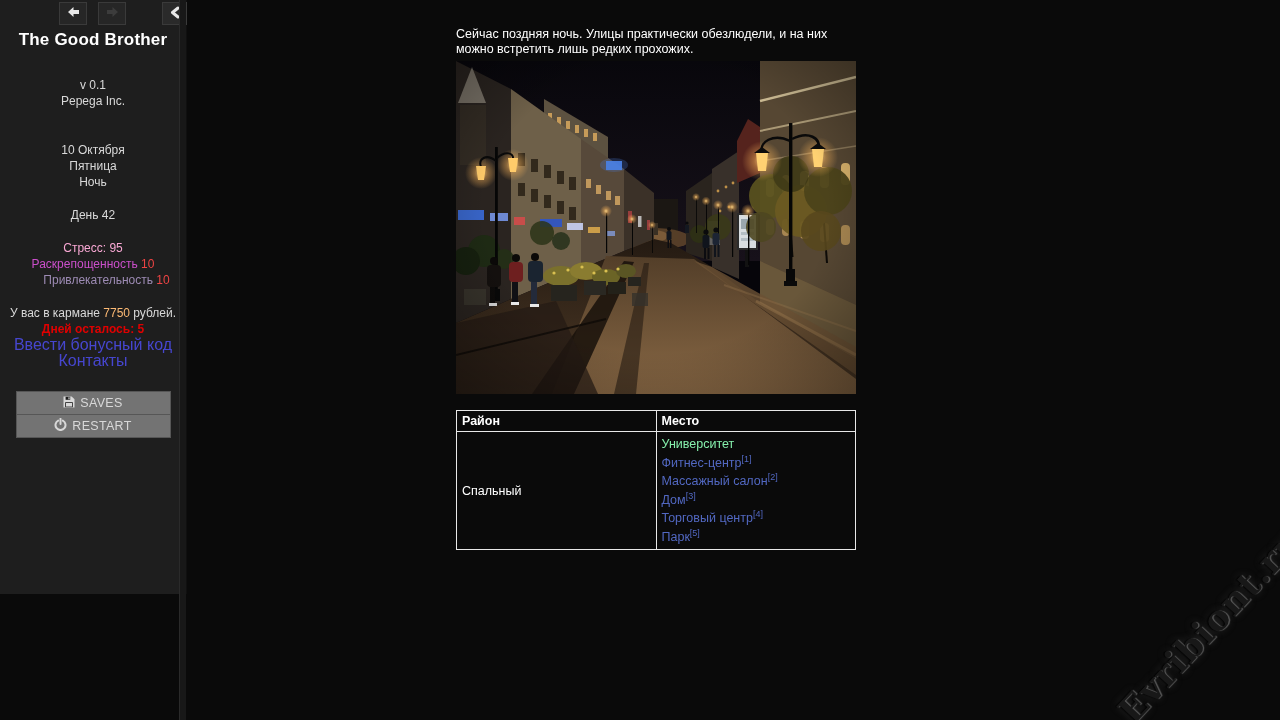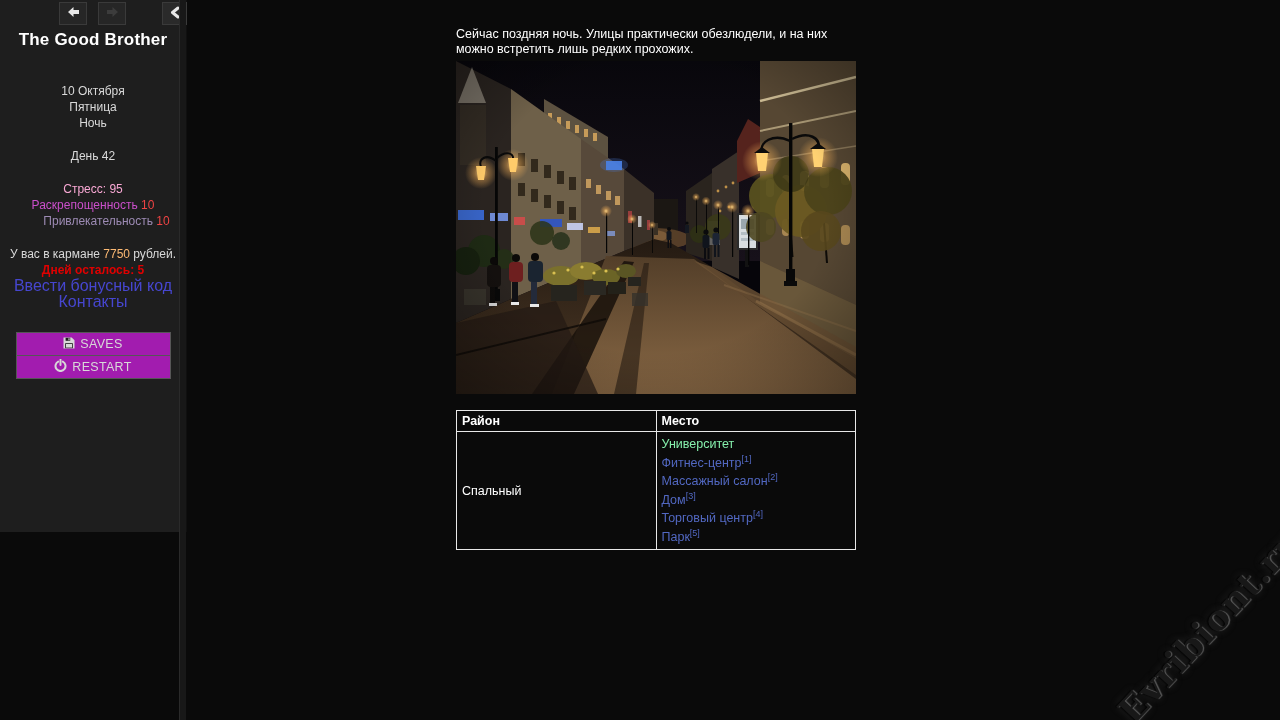--- a/index.html
+++ b/index.html
@@ -6,21 +6,21 @@
   html,body { width:1280px; height:720px; overflow:hidden; }
   body {
     background:#0a0a0a;
     font-family:"Liberation Sans", sans-serif;
     position:relative;
     color:#e6e6e6;
   }
 
   
   .sidebar {
-    position:absolute; left:0; top:0; width:187px; height:532px;
+    position:absolute; left:0; top:0; width:187px; height:594px;
     background:#1e1e1e;
     border-right:1px solid #101010;
     text-align:center;
   }
   .sidebar::after{
     content:""; position:absolute; right:0; top:0; width:6px; height:720px;
     background:#181818; border-left:1px solid #2a2a2a;
   }
   .navbtn {
     position:absolute; top:2px; width:28px; height:23px;
@@ -42,21 +42,21 @@
   .loose    { color:#cb4fcb; }
   .attract  { color:#9d8bb4;margin-left:27px; }
   .statval  { color:#ef4444;margin-top:15px; }
   .money    { color:#fdba74; }
   .daysleft { color:#e00000; font-weight:bold; }
   a.sidelink { display:block; color:#4646cf; text-decoration:none; cursor:pointer; font-size:16px; line-height:16px; }
   .btn-stack { width:155px; margin:22px auto 0; }
   .sidebtn {
     display:flex; align-items:center; justify-content:center; gap:5px;
     width:100%; height:24px;
-    background:#a21caf; border:1px solid #565656;
+    background:#737373; border:1px solid #565656;
     color:#d8d8d8; font-size:12.5px; letter-spacing:.3px;
     cursor:pointer; font-family:"Liberation Sans",sans-serif;
   }
   .sidebtn + .sidebtn { margin-top:-1px; }
 
   
   .main { position:absolute; left:456px; top:27px; width:401px; }
   .story { color:#ffffff; font-size:12.5px; line-height:15px; margin-bottom:4px; }
   .photo {
     width:400px; height:333px; position:relative; overflow:hidden;
@@ -108,20 +108,24 @@
   <button class="navbtn collapse">
     <span>
       <svg width="12" height="13" viewBox="0 0 12 13">
           <polyline points="9,2 3.5,6.5 9,11" fill="none" stroke="#e8e8e8" stroke-width="3" stroke-linecap="round" stroke-linejoin="round"></polyline>
         </svg>
     </span>
   </button>
 
   <div class="game-title">The Good Brother</div>
 
+  <div class="ver-block">
+    <div class="row">v 0.1</div>
+    <div class="row">Pepega Inc.</div>
+  </div>
 
   <div class="date-block">
     <div class="row">10 Октября</div>
     <div class="row">Пятница</div>
     <div class="row">Ночь</div>
   </div>
 
   <div class="day-block">
     <div class="row">День 42</div>
   </div>

